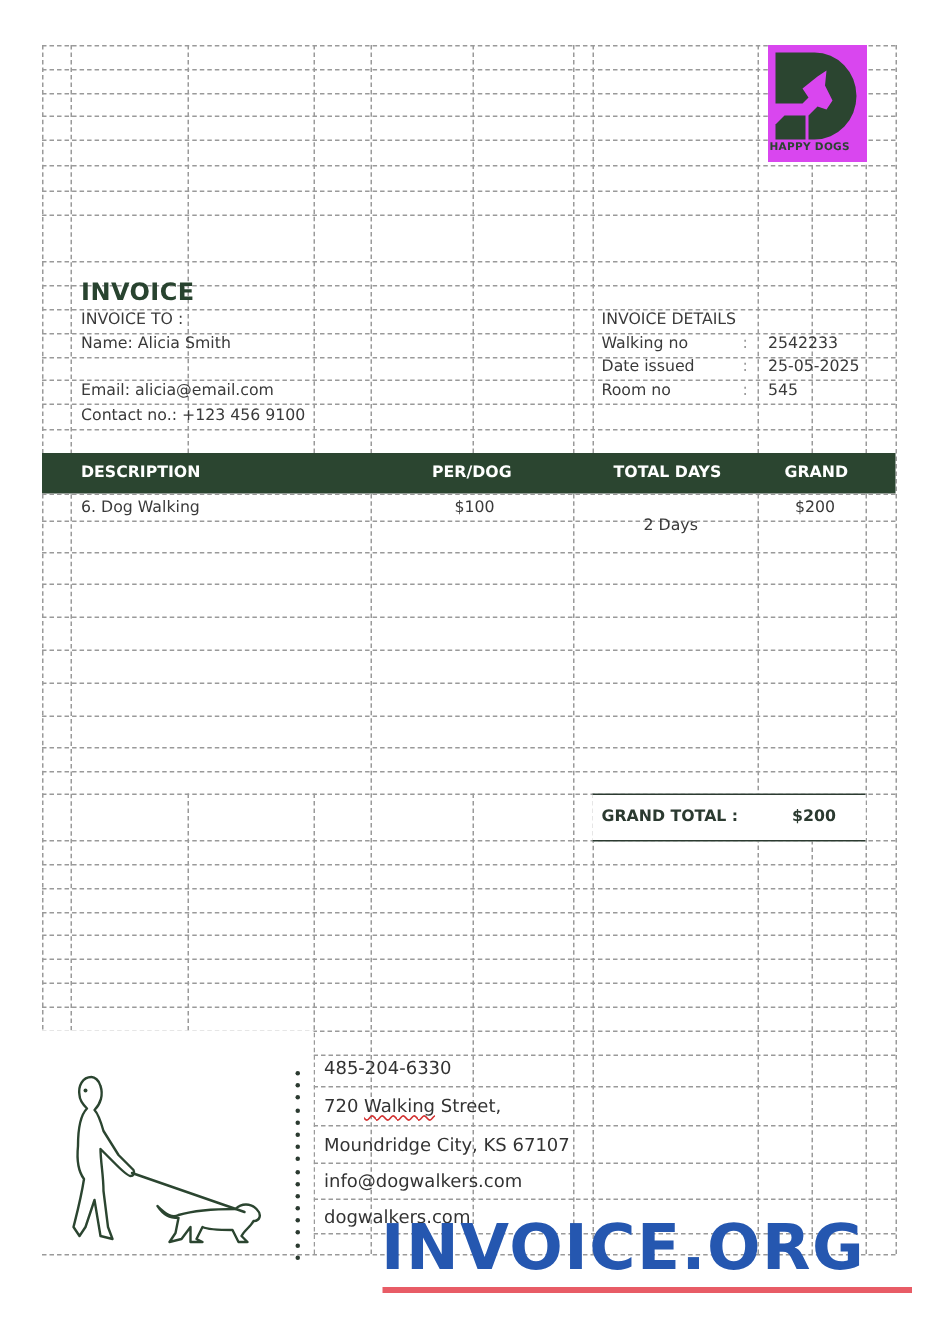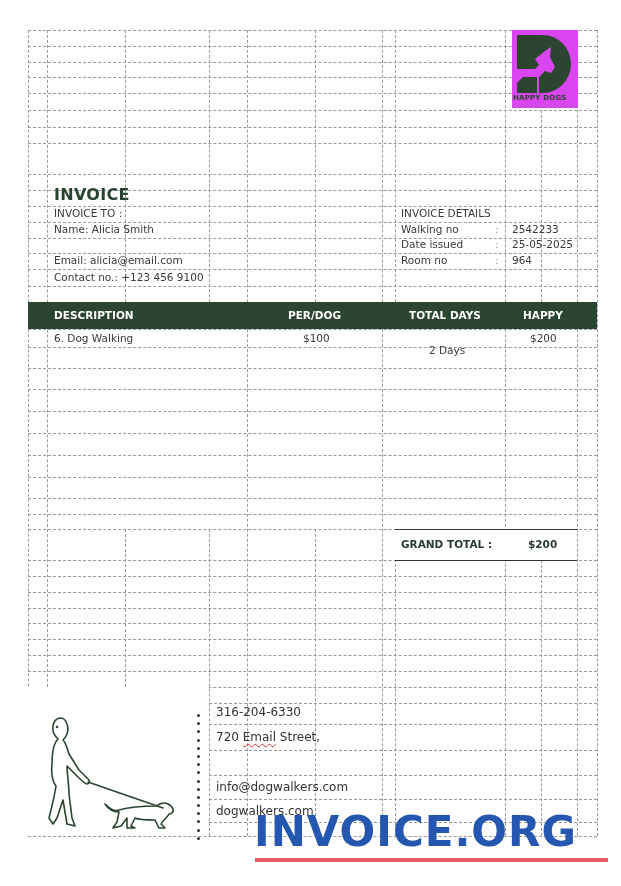--- a/index.html
+++ b/index.html
@@ -106,27 +106,27 @@
 
   <span class="txt" style="left:373px;top:176px">INVOICE DETAILS</span>
   <span class="txt" style="left:373px;top:192px">Walking no</span>
   <span class="txt" style="left:467px;top:192px;color:#999">:</span>
   <span class="txt" style="left:484px;top:192px">2542233</span>
   <span class="txt" style="left:373px;top:207px">Date issued</span>
   <span class="txt" style="left:467px;top:207px;color:#999">:</span>
   <span class="txt" style="left:484px;top:207px">25-05-2025</span>
   <span class="txt" style="left:373px;top:223px">Room no</span>
   <span class="txt" style="left:467px;top:223px;color:#999">:</span>
-  <span class="txt" style="left:484px;top:223px">964</span>
+  <span class="txt" style="left:484px;top:223px">545</span>
 
   <div class="hdr">
     <span style="left:26px">DESCRIPTION</span>
     <span style="left:260px">PER/DOG</span>
     <span style="left:381px">TOTAL DAYS</span>
-    <span style="left:495px">HAPPY</span>
+    <span style="left:495px">GRAND</span>
   </div>
   <div class="hl" style="left:0;top:299px;width:569px"></div>
 
   <span class="txt" style="left:26px;top:301px">6. Dog Walking</span>
   <span class="txt" style="left:275px;top:301px">$100</span>
   <span class="txt" style="left:401px;top:313px">2 Days</span>
   <span class="txt" style="left:502px;top:301px">$200</span>
 
   <div class="gt-box">
     <span style="left:6px">GRAND TOTAL :</span>
@@ -155,20 +155,21 @@
       <i></i>
       <i></i>
       <i></i>
       <i></i>
       <i></i>
       <i></i>
       <i></i>
       <i></i>
   </div>
 
-  <span class="contact" style="top:675px">316-204-6330</span>
-  <span class="contact" style="top:700px"><span>720 </span><span class="squiggle">Email</span><span> Street,</span></span>
+  <span class="contact" style="top:675px">485-204-6330</span>
+  <span class="contact" style="top:700px"><span>720 </span><span class="squiggle">Walking</span><span> Street,</span></span>
+  <span class="contact" style="top:726px">Moundridge City, KS 67107</span>
   <span class="contact" style="top:750px">info@dogwalkers.com</span>
   <span class="contact" style="top:774px">dogwalkers.com</span>
 </div>
 
 <div class="wm">INVOICE.ORG</div>
 <div class="wm-line"></div>
 
 </body></html>

